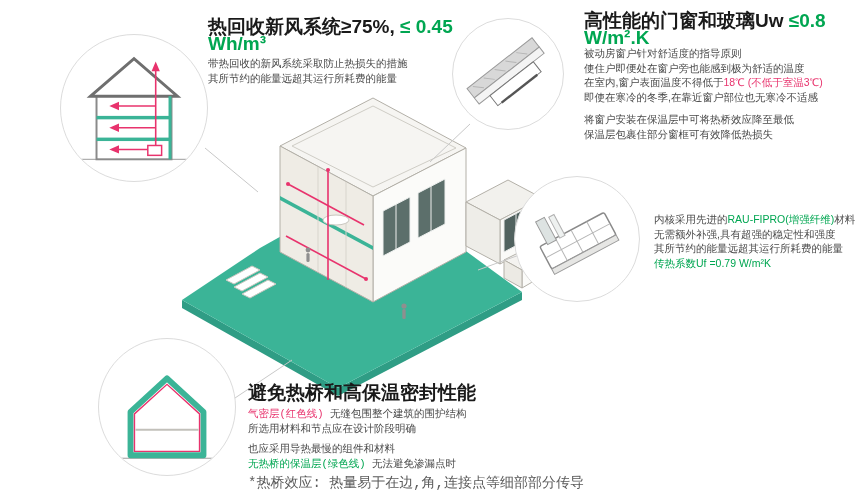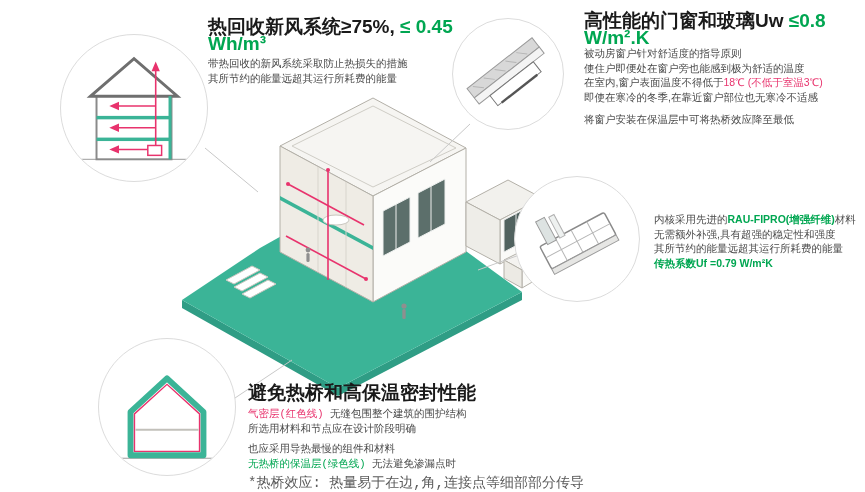--- a/index.html
+++ b/index.html
@@ -6,21 +6,21 @@
   #stage {
     position:relative; width:865px; height:492px; background:#ffffff;
     overflow:hidden; font-family:"Liberation Sans", sans-serif;
   }
   .tblock { position:absolute; }
   .title  { font-size:19px; font-weight:bold; color:#1a1a1a; line-height:17px; }
   .body   { font-size:10.5px; color:#4a4a4a; line-height:14.5px; }
   .body div { white-space:nowrap; }
   .green  { color:#00a651; }
   .red    { color:#e8336d; }
-  .bold   { font-weight:bold; }
+  .bold   { font-weight:normal; }
   .gap8   { height:8px; }
   .gap6   { height:6px; }
   .footnote { font-size:14px; color:#5a5a5a; margin-top:5px; }
   .circle {
     position:absolute; border-radius:50%; background:#ffffff;
     border:1px solid #dcdcdc; box-sizing:border-box; overflow:hidden;
   }
   .abs { position:absolute; }
   svg { display:block; }
 </style>
@@ -178,20 +178,21 @@
 
   <div class="tblock" style="left:584px; top:12px; width:278px;">
     <div class="title"><span>高性能的门窗和玻璃Uw </span><span class="green">≤0.8 W/m².K</span></div>
     <div class="body" style="margin-top:0;">
       <div>被动房窗户针对舒适度的指导原则</div>
       <div>使住户即便处在窗户旁也能感到极为舒适的温度</div>
       <div><span>在室内,窗户表面温度不得低于</span><span class="red">18℃ (不低于室温3℃)</span></div>
       <div>即使在寒冷的冬季,在靠近窗户部位也无寒冷不适感</div>
       <div class="gap8"></div>
       <div>将窗户安装在保温层中可将热桥效应降至最低</div>
+      <div>保温层包裹住部分窗框可有效降低热损失</div>
     </div>
   </div>
 
   <div class="tblock" style="left:654px; top:212px; width:210px;">
     <div class="body">
       <div><span>内核采用先进的</span><span class="green bold">RAU-FIPRO(增强纤维)</span><span>材料</span></div>
       <div>无需额外补强,具有超强的稳定性和强度</div>
       <div>其所节约的能量远超其运行所耗费的能量</div>
       <div class="green bold">传热系数Uf =0.79 W/m²K</div>
     </div>

